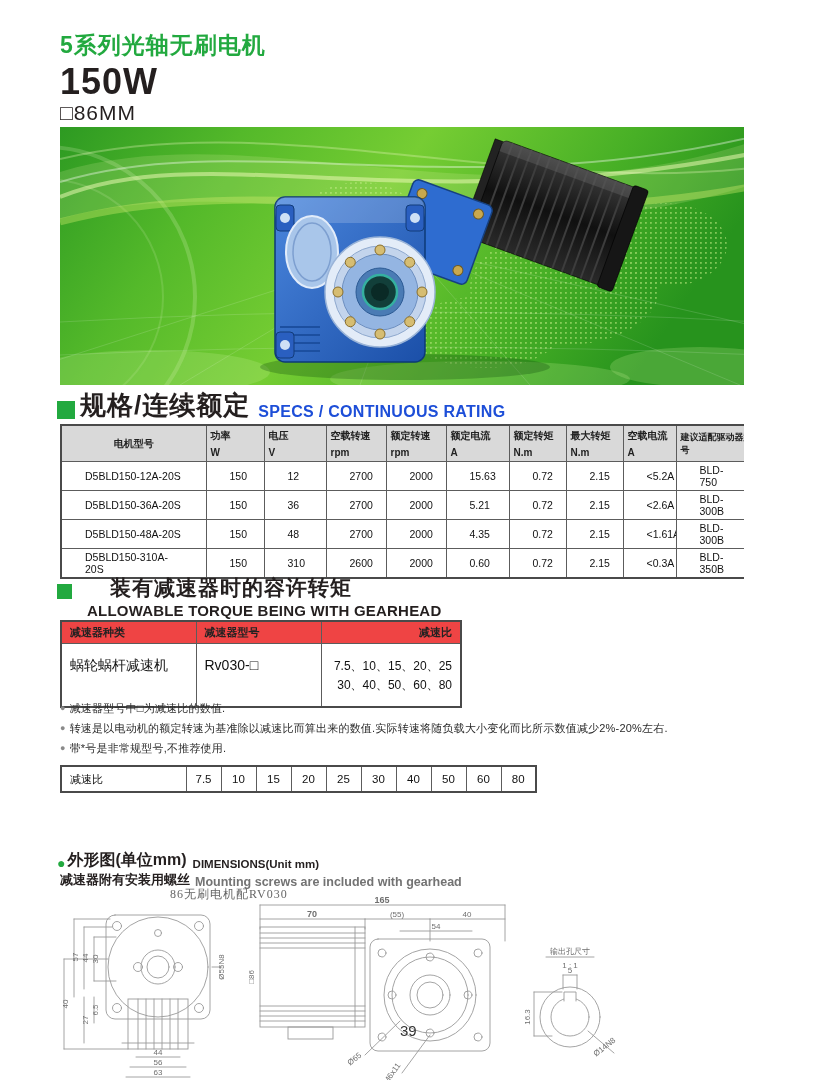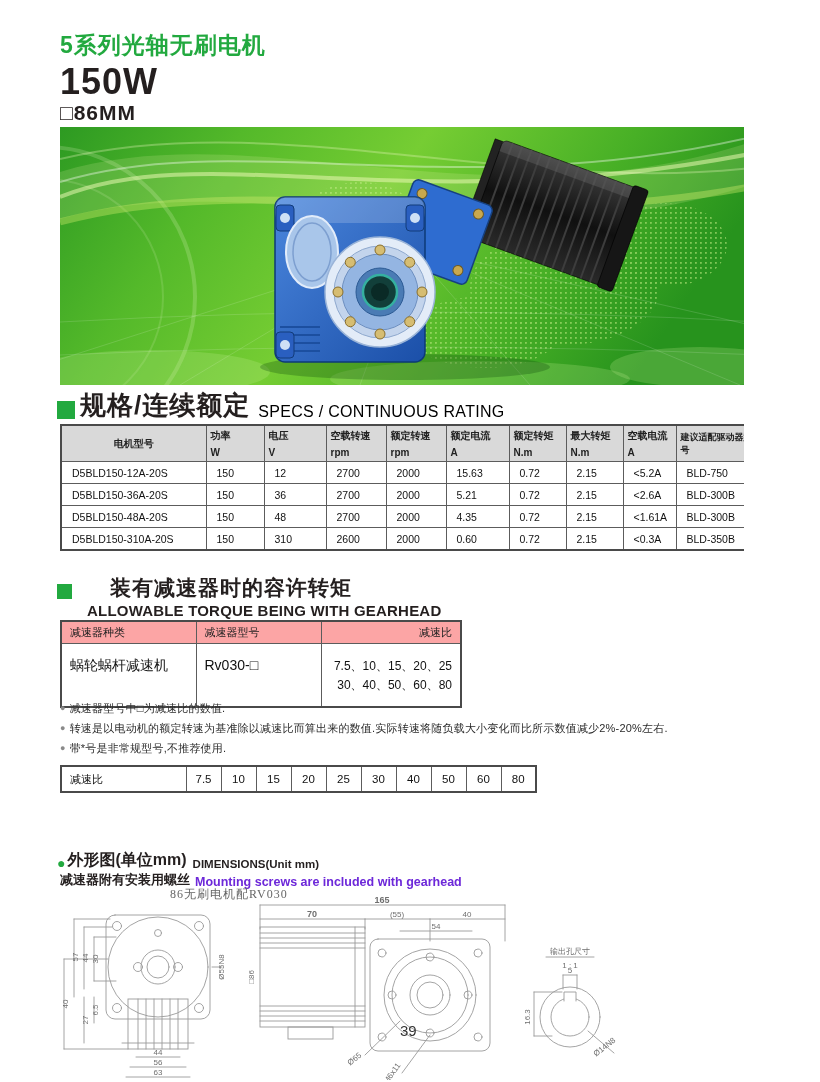--- a/index.html
+++ b/index.html
@@ -2,66 +2,66 @@
 <html><head>
 <meta charset="utf-8">
 <style>
   html,body{margin:0;padding:0;background:#ffffff;}
   .page{position:relative;width:744px;height:1082px;background:#fff;overflow:hidden;
         font-family:"Liberation Sans","DejaVu Sans",sans-serif;color:#1a1a1a;}
   
   .hdr{position:absolute;left:60px;top:30px;}
   .series{color:#22a93f;font-size:23px;font-weight:bold;letter-spacing:1px;}
   .power{font-size:36px;font-weight:bold;color:#241f1f;line-height:1.05;margin-top:2px;letter-spacing:1px;}
-  .frame{font-size:21px;font-weight:bold;color:#241f1f;letter-spacing:1px;}
+  .frame{font-size:21px;font-weight:normal;color:#241f1f;letter-spacing:1px;}
   
   .banner{position:absolute;left:60px;top:127px;width:700px;height:258px;overflow:hidden;}
   .banner svg{display:block;}
   
   .sec1{position:absolute;left:57px;top:388px;display:flex;align-items:flex-end;}
   .sq{width:18px;height:18px;background:#22a93f;display:inline-block;margin:0 5px 4px 0;}
   .sq2{width:15px;height:15px;background:#22a93f;display:inline-block;margin:0 6px 3px 0;}
   .cn1{font-size:26px;font-weight:bold;letter-spacing:1px;color:#241f1f;}
-  .en1{font-size:16px;font-weight:normal;color:#000000;margin:0 0 2px 8px;letter-spacing:.3px;}
+  .en1{font-size:16px;font-weight:bold;color:#1d4ed8;margin:0 0 2px 8px;letter-spacing:.3px;}
   .sec2{position:absolute;left:57px;top:574px;}
   .sec2 .row{display:flex;align-items:flex-end;}
   .cn2{font-size:21px;font-weight:bold;letter-spacing:1px;color:#241f1f;margin-left:32px;}
   .en2{font-size:15px;font-weight:bold;color:#241f1f;margin-left:30px;letter-spacing:.2px;}
   
   table{border-collapse:collapse;table-layout:fixed;background:#fff;}
   .spec{position:absolute;left:60px;top:424px;width:700px;border:2px solid #4a4a4a;}
   .spec th,.spec td{border:1px solid #5c5c5c;overflow:hidden;}
   .spec thead th{background:#d9d9d9;font-size:10px;text-align:left;vertical-align:middle;
                  padding:3px 4px;height:28px;font-weight:bold;color:#222;}
   .spec thead th.cc{text-align:center;}
   .spec thead th .unit{font-weight:bold;margin-top:4px;}
-  .spec td{font-size:10.5px;padding:2px 10px;height:17px;color:#111;}
+  .spec td{font-size:10.5px;padding:2px 23px;height:17px;color:#111;}
   .gear{position:absolute;left:60px;top:620px;width:400px;border:2px solid #4a4a4a;}
   .gear th,.gear td{border:1px solid #5c5c5c;}
-  .gear thead th{background:#fca5a5;font-size:11px;font-weight:normal;text-align:left;padding:3px 8px;height:15px;color:#222;}
+  .gear thead th{background:#ef4444;font-size:11px;font-weight:bold;text-align:left;padding:3px 8px;height:15px;color:#222;}
   .gear thead th.rr{text-align:right;}
   .gear td{vertical-align:top;padding-top:13px;height:48px;}
   .gtype{font-size:14px;padding-left:8px;color:#111;}
   .gmodel{font-size:14px;padding-left:8px;color:#111;}
   .gratio{font-size:12px;text-align:right;padding-right:8px;line-height:1.55;color:#111;}
   .ratio{position:absolute;left:60px;top:765px;width:475px;border:2px solid #4a4a4a;}
   .ratio td{border:1px solid #5c5c5c;font-size:11.5px;text-align:center;height:22px;color:#111;}
   .ratio td.rl{text-align:left;padding-left:8px;font-size:11px;}
   
   .notes{position:absolute;left:60px;top:701px;width:700px;}
   .note{font-size:11px;color:#2b2b2b;margin-bottom:5px;letter-spacing:.2px;}
   .note .b{color:#8a8a8a;font-size:9px;margin-right:4px;vertical-align:1px;}
   
   .dimhead{position:absolute;left:57px;top:850px;display:flex;align-items:flex-end;}
   .gdot{color:#22a93f;font-size:14px;margin-right:2px;}
   .dimcn{font-size:16px;font-weight:bold;color:#241f1f;}
   .dimen{font-size:11.5px;font-weight:bold;color:#241f1f;margin:0 0 1px 6px;}
   .dimnote{position:absolute;left:60px;top:871px;display:flex;align-items:flex-end;}
   .dimnote .cn{font-size:13px;font-weight:bold;color:#241f1f;}
-  .dimnote .en{font-size:12.5px;font-weight:bold;color:#6d28d9;margin-left:5px;}
+  .dimnote .en{font-size:12.5px;font-weight:bold;color:#737373;margin-left:5px;}
   .caption{position:absolute;left:170px;top:886px;font-size:12px;color:#666;letter-spacing:1px;
            font-family:"Liberation Serif","DejaVu Serif",serif;}
   .drawings{position:absolute;left:60px;top:897px;}
   .pageno{position:absolute;left:400px;top:1022px;font-size:15px;color:#333;}
   text{font-family:"Liberation Sans","DejaVu Sans",sans-serif;}
 </style>
 </head>
 <body>
 
 <div class="page">

